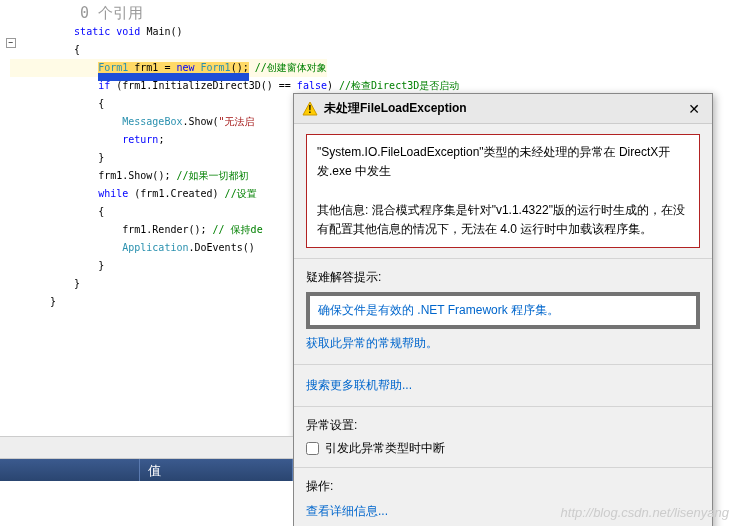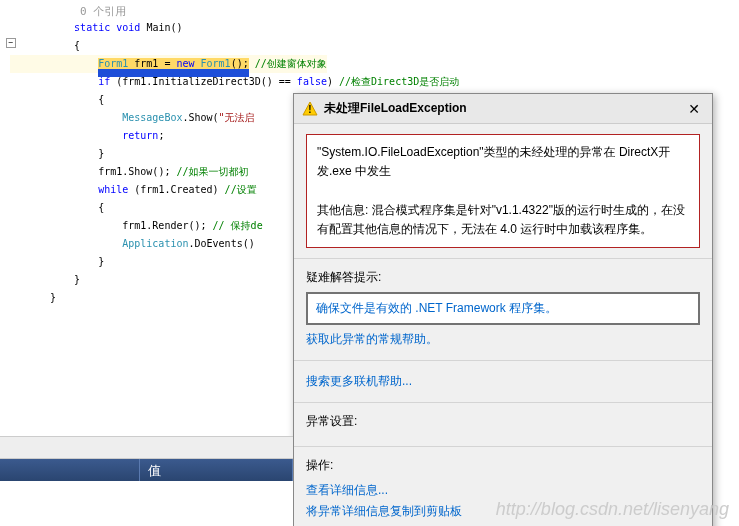--- a/index.html
+++ b/index.html
@@ -1,48 +1,48 @@
 <!DOCTYPE html>
 <html><head>
   <meta charset="utf-8">
   <style>
     * { margin: 0; padding: 0; box-sizing: border-box; }
     body { font-family: Consolas, "Microsoft YaHei", monospace; font-size: 13px; background: #fff; width: 739px; height: 526px; overflow: hidden; position: relative; }
     
     .code-area { padding: 4px 0 0 10px; position: relative; }
     .collapse-btn { position: absolute; left: 6px; top: 38px; width: 10px; height: 10px; border: 1px solid #999; font-size: 8px; text-align: center; line-height: 8px; cursor: pointer; background: #fff; }
     .code-line { white-space: pre; line-height: 18px; font-size: 10px; padding-left: 40px; }
-    .ref-count { color: #999; font-size: 11px; padding-left: 70px; }
+    .ref-count { color: #999; font-size: 15px; padding-left: 70px; }
     .highlight-line { background: #fffbe6; display: inline-block; }
     .highlighted-code { background: #ffd966; border-bottom: 8px solid #1d4ed8; }
     .kw { color: #0000ff; }
     .type { color: #2b91af; }
     .str { color: #a31515; }
     .comment { color: #008000; }
     
     .exception-dialog { position: absolute; left: 293px; top: 93px; width: 420px; background: #f0f0f0; border: 1px solid #888; box-shadow: 2px 2px 8px rgba(0,0,0,0.3); font-family: "Microsoft YaHei", sans-serif; font-size: 12px; }
     .dialog-title { display: flex; align-items: center; padding: 6px 8px; background: #e8e8e8; border-bottom: 1px solid #ccc; }
     .warn-icon { width: 16px; height: 16px; margin-right: 6px; }
     .title-text { flex: 1; font-weight: bold; }
     .close-btn { cursor: pointer; padding: 0 4px; font-size: 14px; }
     .dialog-section { padding: 10px 12px; border-bottom: 1px solid #d4d4d4; }
     .error-box { border: 1px solid #b22222; background: #fff; padding: 8px 10px; line-height: 1.6; }
     .section-label { margin-bottom: 6px; }
-    .suggestion-box { border: 2px solid #737373; background: #fff; padding: 4px 8px; }
+    .suggestion-box { border: 4px solid #737373; background: #fff; padding: 4px 8px; }
     .link { color: #0066cc; cursor: pointer; display: block; padding: 2px 0; }
     .checkbox-row { display: flex; align-items: center; }
     .checkbox-row input { margin-right: 6px; }
     
     .bottom-panel { position: absolute; left: 0; bottom: 0; width: 293px; height: 90px; border-top: 1px solid #ccc; }
     .tab-bar { height: 22px; background: #eee; border-bottom: 1px solid #ccc; }
     .grid-header { display: flex; height: 22px; background: linear-gradient(#3b5a8e, #2a4570); color: #fff; }
     .grid-header-cell { padding: 3px 8px; border-right: 1px solid #5a7ab0; flex: 1; }
     .grid-body { background: #fff; height: 46px; }
     
-    .watermark { position: absolute; right: 10px; bottom: 6px; color: #ccc; font-size: 18px; font-style: italic; font-family: sans-serif; text-align: right; }
+    .watermark { position: absolute; right: 10px; bottom: 6px; color: #ccc; font-size: 13px; font-style: italic; font-family: sans-serif; text-align: right; }
   </style>
 </head>
 <body>
 
 <div class="code-area">
   <div class="collapse-btn">−</div>
   <div class="ref-count">0 个引用</div>
   <div class="code-line">    <span class="kw">static</span> <span class="kw">void</span> <span>Main()</span></div>
   <div class="code-line">    <span>{</span></div>
   <div class="code-line highlight-line">        <span class="highlighted-code"><span class="type">Form1</span><span> frm1 = </span><span class="kw">new</span><span class="type"> Form1</span><span>();</span></span><span class="comment"> //创建窗体对象</span></div>
@@ -80,20 +80,24 @@
     <div class="suggestion-box">
       <span class="link">确保文件是有效的 .NET Framework 程序集。</span>
     </div>
     <span class="link" style="margin-top:4px;">获取此异常的常规帮助。</span>
   </div>
   <div class="dialog-section">
     <span class="link">搜索更多联机帮助...</span>
   </div>
   <div class="dialog-section">
     <div class="section-label">异常设置:</div>
+    <div class="checkbox-row">
+      <input type="checkbox" style="">
+      <span>引发此异常类型时中断</span>
+    </div>
   </div>
   <div class="dialog-section" style="border-bottom:none;">
     <div class="section-label">操作:</div>
     <span class="link">查看详细信息...</span>
     <span class="link">将异常详细信息复制到剪贴板</span>
 
   </div>
 </div>
 
 <div class="bottom-panel">

